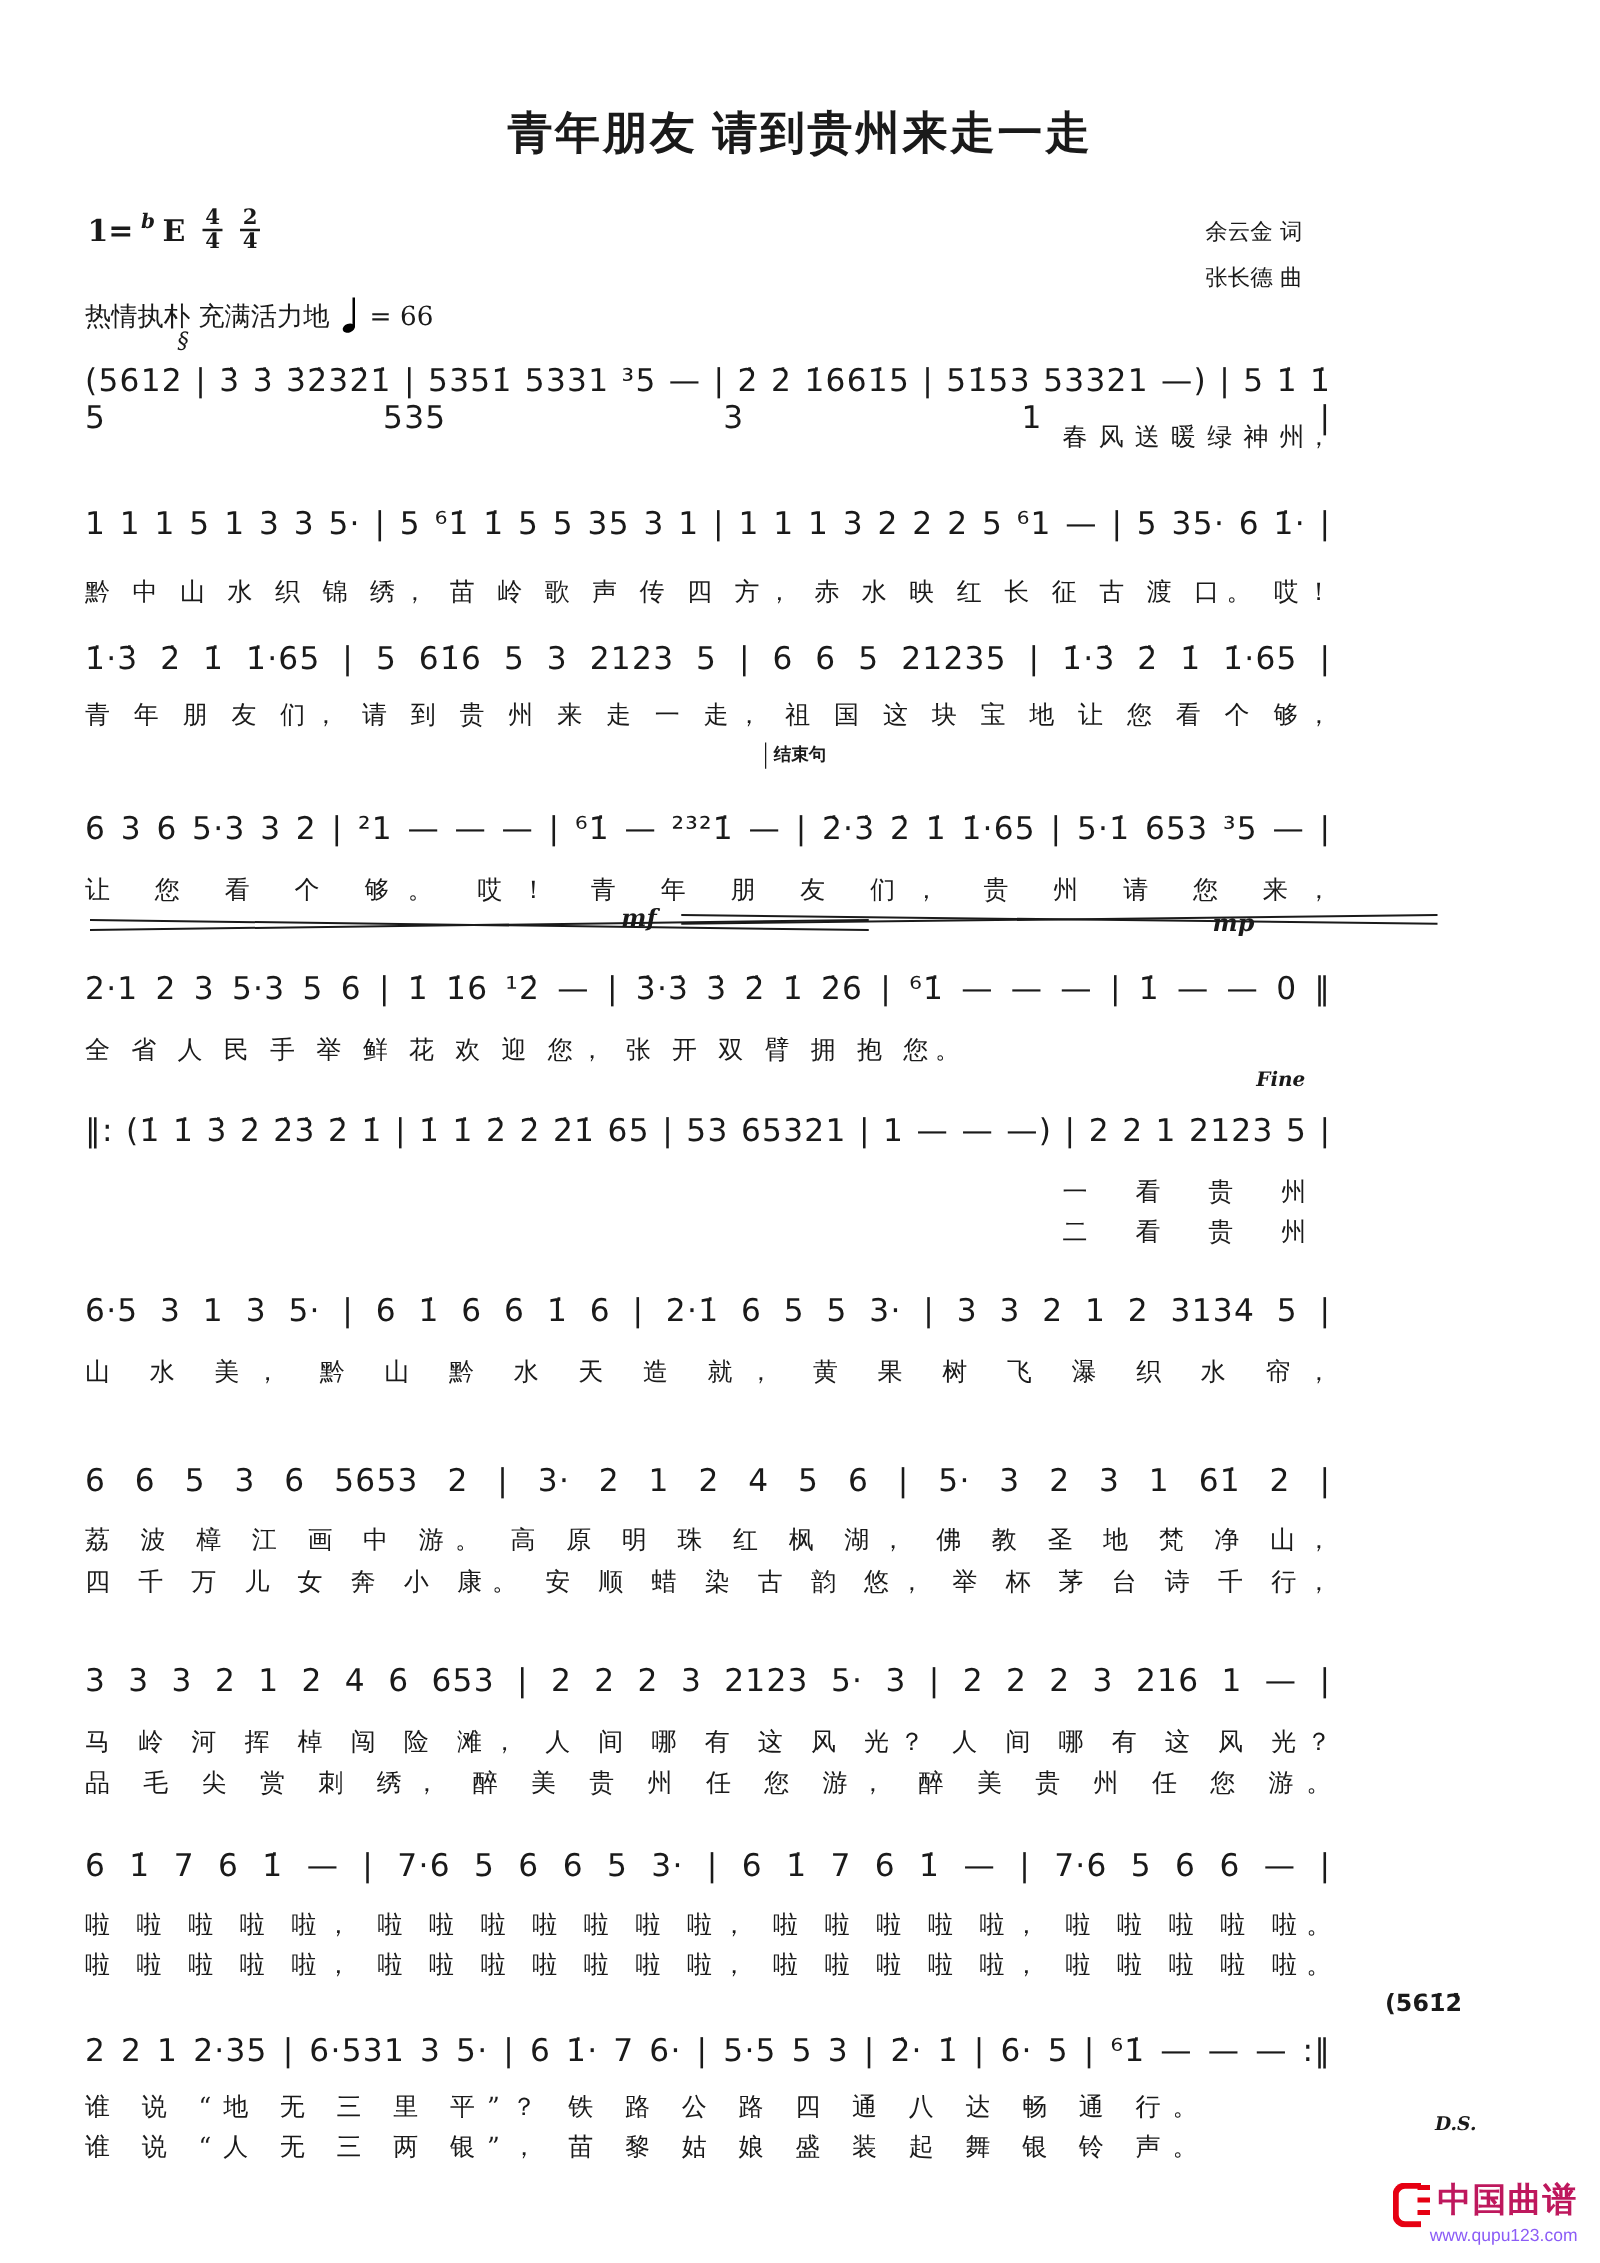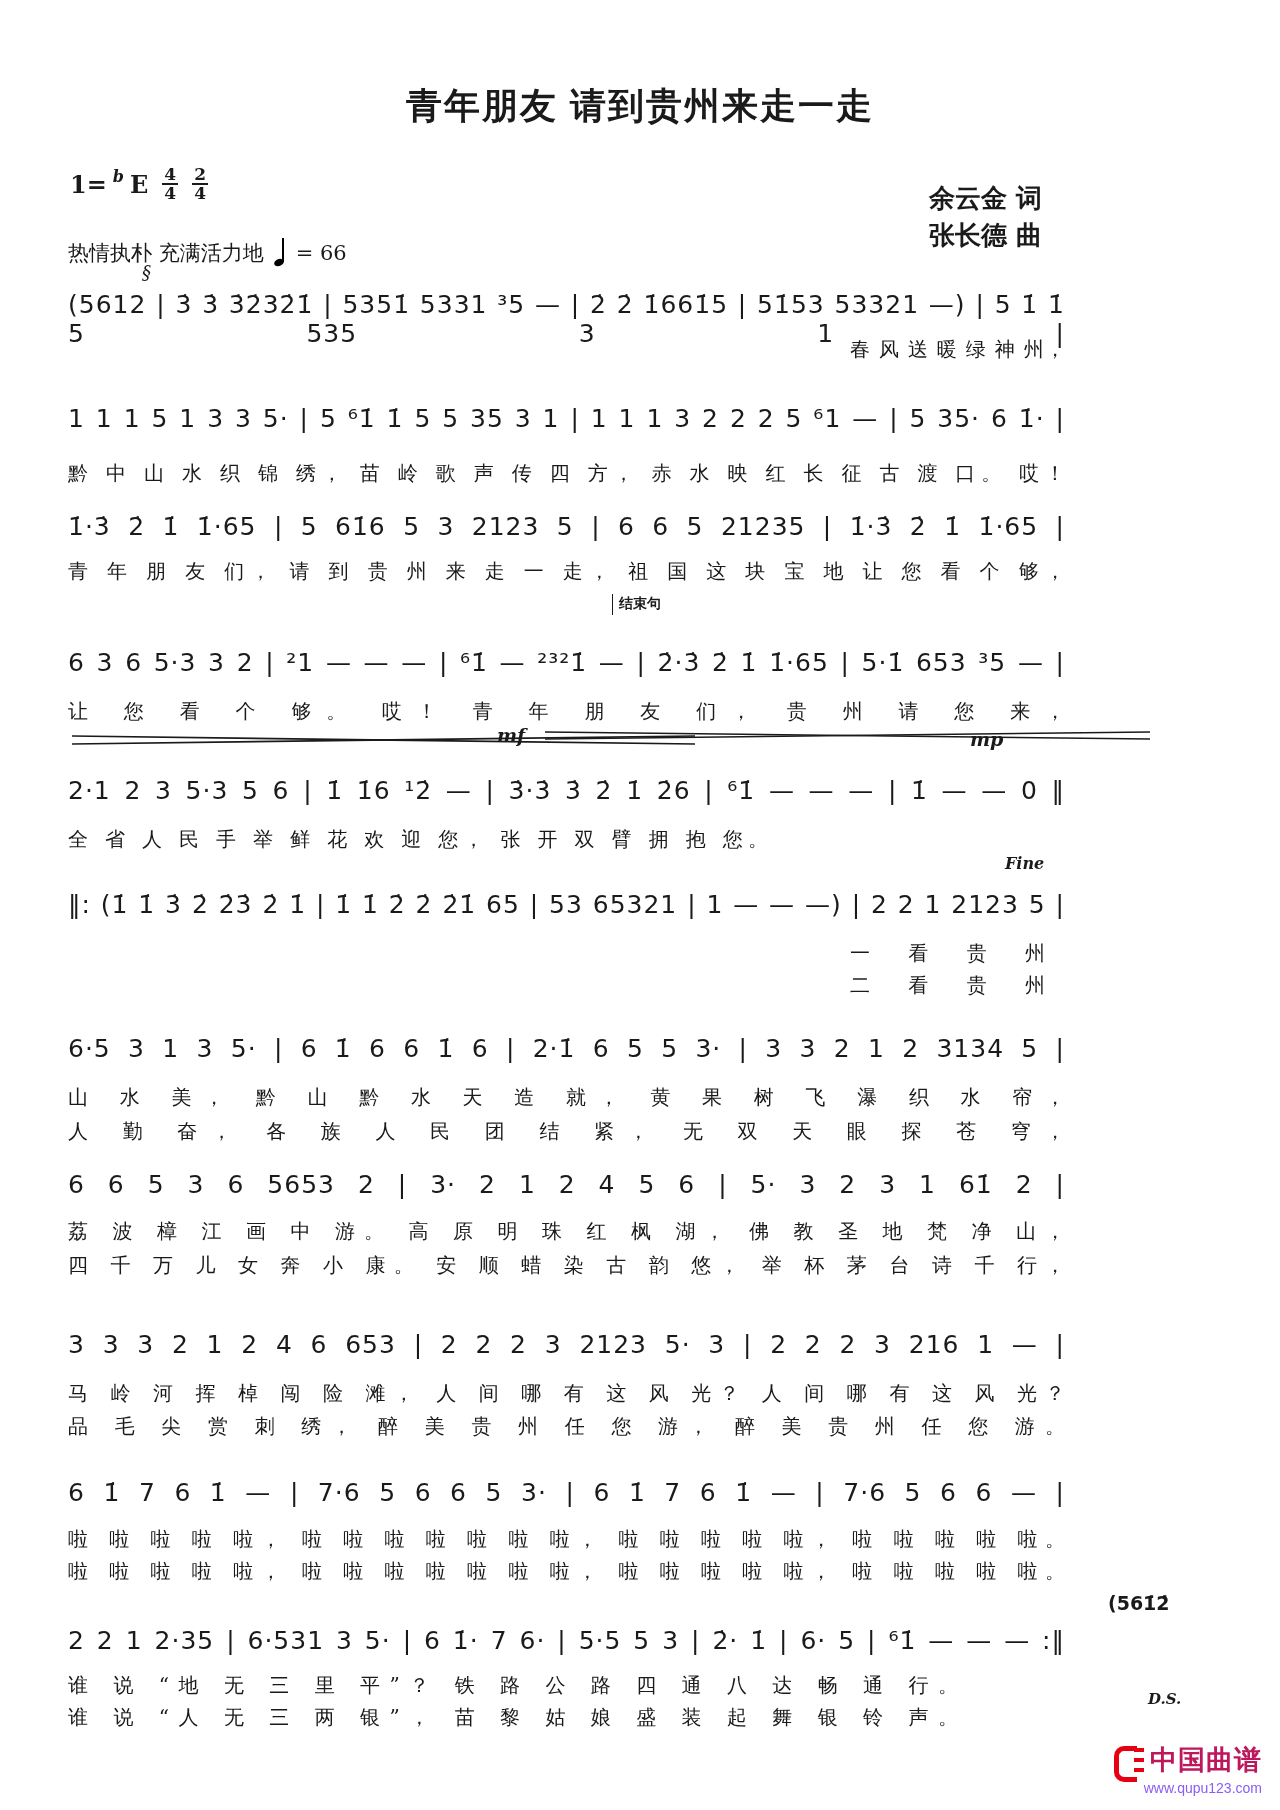--- a/index.html
+++ b/index.html
@@ -13,22 +13,22 @@
   .keyblock sup{font-size:16px;font-style:italic;position:relative;top:-8px;}
   .frac{display:inline-flex;flex-direction:column;align-items:center;font-size:17px;
         line-height:17px;font-weight:700;margin-left:8px;}
   .frac .top{border-bottom:2px solid #1a1a1a;padding:0 2px;}
   .tempo{position:absolute;left:68px;top:238px;font-size:21px;font-family:"DejaVu Serif",serif;
          display:flex;align-items:center;gap:10px;}
   .qnote{display:inline-block;position:relative;width:12px;height:30px;}
   .qnote .head{position:absolute;left:0;bottom:2px;width:10px;height:7px;background:#000;
                border-radius:50%;transform:rotate(-20deg);}
   .qnote .stem{position:absolute;left:8px;bottom:6px;width:2px;height:24px;background:#000;}
-  .credits{position:absolute;right:238px;top:180px;font-size:26px;line-height:37px;
-           font-family:"DejaVu Serif",serif;text-align:left;font-weight:bold;}
+  .credits{position:absolute;right:238px;top:167px;font-size:18px;line-height:37px;
+           font-family:"DejaVu Serif",serif;text-align:left;}
   .segno{position:absolute;left:142px;top:262px;font-size:18px;font-style:italic;
          font-family:"DejaVu Serif",serif;}
   .line{position:absolute;left:68px;width:997px;}
   .notes{font-size:25px;font-weight:400;letter-spacing:1px;white-space:nowrap;
          font-family:"DejaVu Sans",sans-serif;
          text-align:justify;text-align-last:justify;white-space:normal;}
   .lyr{font-size:20px;font-family:"DejaVu Serif",serif;
        text-align:justify;text-align-last:justify;}
   .small-label{position:absolute;font-size:14px;font-weight:700;
                font-family:"Liberation Sans",sans-serif;
@@ -116,21 +116,20 @@
   <div class="line notes" style="top:776px">2·1 2 3 5·3 5 6 | 1̇ 1̇6 ¹2̇ — | 3̇·3̇ 3̇ 2̇ 1̇ 2̇6 | ⁶1̇ — — — | 1̇ — — 0 ‖</div>
   <div class="line lyr" style="top:826px;width:700px">全 省 人 民 手 举 鲜 花 欢 迎 您， 张 开 双 臂 拥 抱 您。</div>
   <div class="fine" style="left:1005px;top:854px">Fine</div>
 
   <div class="line notes" style="top:890px">‖: (1̇ 1̇ 3̇ 2̇ 2̇3̇ 2̇ 1̇ | 1̇ 1̇ 2̇ 2̇ 2̇1̇ 65 | 53 65321 | 1 — — —) | 2 2 1 2123 5 |</div>
   <div class="line lyr" style="top:940px;left:850px;width:195px">一 看 贵 州</div>
   <div class="line lyr" style="top:972px;left:850px;width:195px">二 看 贵 州</div>
 
   <div class="line notes" style="top:1034px">6·5 3 1 3 5· | 6 1̇ 6 6 1̇ 6 | 2·1̇ 6 5 5 3· | 3 3 2 1 2 3134 5 |</div>
   <div class="line lyr" style="top:1084px">山 水 美， 黔 山 黔 水 天 造 就， 黄 果 树 飞 瀑 织 水 帘，</div>
-  <div class="line lyr" style="top:1118px">人 勤 奋， 各 族 人 民 团 结 紧， 无 双 天 眼 探 苍 穹，</div>
 
   <div class="line notes" style="top:1170px">6 6 5 3 6 5653 2 | 3· 2 1 2 4 5 6 | 5· 3 2 3 1 61̇ 2 |</div>
   <div class="line lyr" style="top:1218px">荔 波 樟 江 画 中 游。 高 原 明 珠 红 枫 湖， 佛 教 圣 地 梵 净 山，</div>
   <div class="line lyr" style="top:1252px">四 千 万 儿 女 奔 小 康。 安 顺 蜡 染 古 韵 悠， 举 杯 茅 台 诗 千 行，</div>
 
   <div class="line notes" style="top:1330px">3 3 3 2 1 2 4 6 653 | 2 2 2 3 2123 5· 3 | 2 2 2 3 216 1 — |</div>
   <div class="line lyr" style="top:1380px">马 岭 河 挥 棹 闯 险 滩， 人 间 哪 有 这 风 光？ 人 间 哪 有 这 风 光？</div>
   <div class="line lyr" style="top:1413px">品 毛 尖 赏 刺 绣， 醉 美 贵 州 任 您 游， 醉 美 贵 州 任 您 游。</div>
 
   <div class="line notes" style="top:1478px">6 1̇ 7 6 1̇ — | 7·6 5 6 6 5 3· | 6 1̇ 7 6 1̇ — | 7·6 5 6 6 — |</div>

